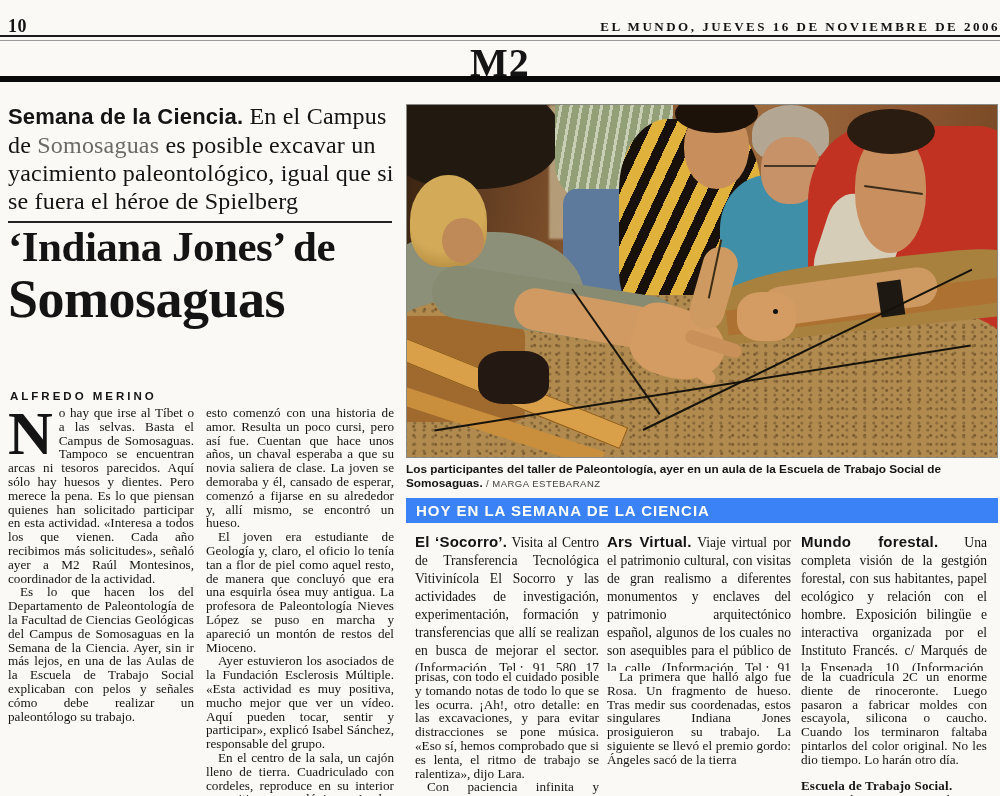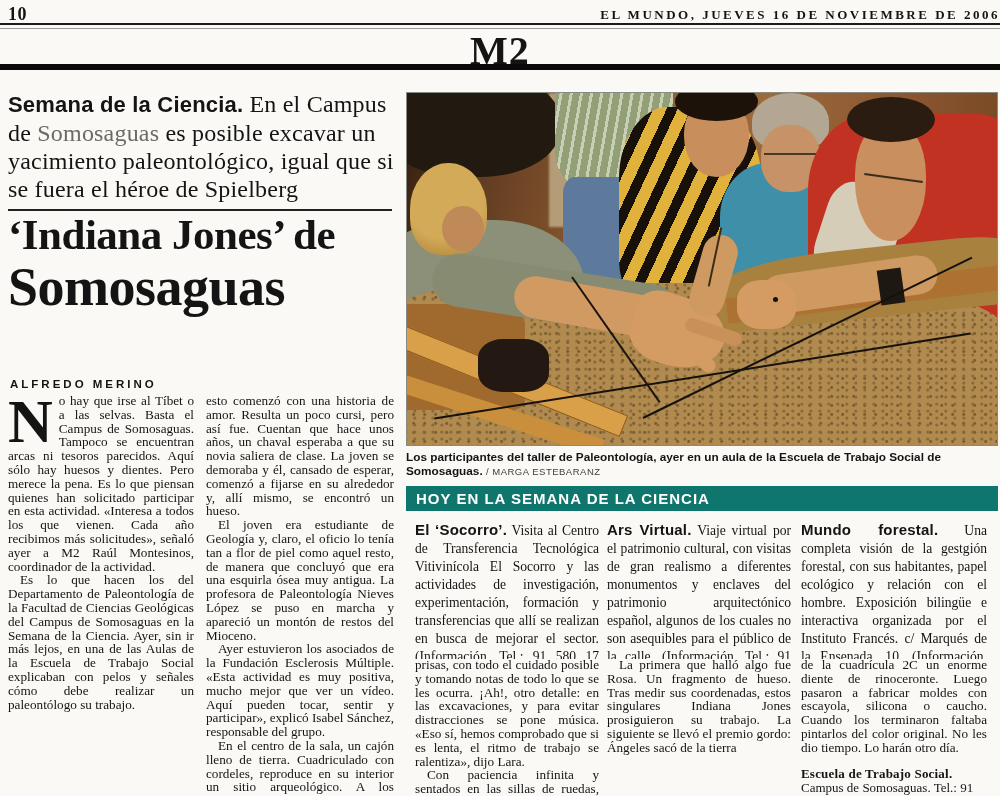--- a/index.html
+++ b/index.html
@@ -1,21 +1,21 @@
 <!DOCTYPE html>
 <html style="--ink: #141414; --bar_bg: #000000; --bar_text: #ffffff; --sand: #b08a4e; --red_jacket: #c23222; --teal_sweater: #3f8fa8; --stripe_yellow: #e0b23c;"><head>
 <meta charset="utf-8">
 <style>
   html,body{margin:0;padding:0;}
   body{
     width:1000px;height:796px;position:relative;overflow:hidden;
     background:#faf9f5;color:#141414;
     font-family:"Liberation Serif", serif;
   }
-  .abs{position:absolute;}
+  .abs{position:absolute;margin-top:12px;}
   
   .page-num{left:8px;top:4px;font-size:18px;font-weight:bold;letter-spacing:0.5px;}
   .masthead{left:0;right:0;top:7px;text-align:right;font-size:13px;font-weight:bold;letter-spacing:2.5px;font-family:"Liberation Serif",serif;}
   .rule1{left:0;right:0;top:23px;height:2px;background:#1b1b1b;}
   .rule2{left:0;right:0;top:28px;height:1px;background:#9a9a9a;}
   .section-logo{left:0;right:0;top:27px;text-align:center;font-size:40px;font-weight:bold;letter-spacing:1px;}
   .thick-rule{left:0;right:0;top:64px;height:6px;background:#0a0a0a;}
   
   .kicker{left:8px;top:90px;width:392px;font-size:24px;line-height:28px;letter-spacing:0.2px;}
   .kicker .lead{font-family:"Liberation Sans",sans-serif;font-weight:bold;font-size:22px;}
@@ -75,21 +75,21 @@
   .ph-watch{left:80%;top:50%;width:4%;height:10%;background:#1e1812;transform:rotate(-8deg);}
   .ph-handR{left:56%;top:53%;width:10%;height:14%;background:#d49c63;border-radius:40%;}
   .ph-str1{left:4%;top:80%;width:92%;height:2px;background:#15120c;transform:rotate(-9deg);}
   .ph-str2{left:40%;top:92%;width:62%;height:2px;background:#15120c;transform:rotate(-26deg);transform-origin:left;}
   .ph-str3{left:28%;top:52%;width:26%;height:2px;background:#1a150e;transform:rotate(55deg);transform-origin:left;}
   .ph-pegs{left:62%;top:58%;width:5px;height:5px;background:#111;border-radius:50%;}
   
   .caption{left:406px;top:450px;width:592px;font-family:"Liberation Sans",sans-serif;font-size:11.8px;font-weight:bold;}
   .caption .credit{font-weight:normal;font-size:9.5px;color:#44403a;letter-spacing:0.5px;}
   
-  .bar{left:406px;top:486px;width:592px;height:25px;background:#0f766e;color:#fff;
+  .bar{left:406px;top:486px;width:592px;height:25px;background:#3b82f6;color:#fff;
        font-family:"Liberation Sans",sans-serif;font-weight:bold;font-size:15px;letter-spacing:1px;
        line-height:25px;padding-left:10px;box-sizing:border-box;}
   .agendacol{top:521px;height:138px;overflow:hidden;font-size:13.6px;line-height:18px;text-align:justify;}
   .agA{left:415px;width:184px;}
   .agB{left:607px;width:184px;}
   .agC{left:801px;width:186px;}
   .aglead{font-family:"Liberation Sans",sans-serif;font-weight:bold;font-size:15px;letter-spacing:0.2px;}
   
   .contcol{top:658px;height:138px;overflow:hidden;font-size:13.2px;line-height:13.8px;text-align:justify;}
   .contcol p{margin:0;}

